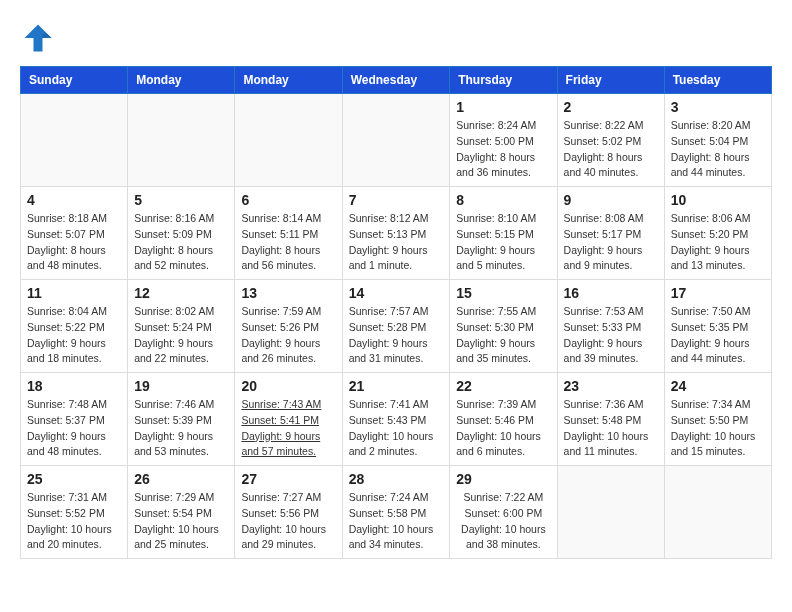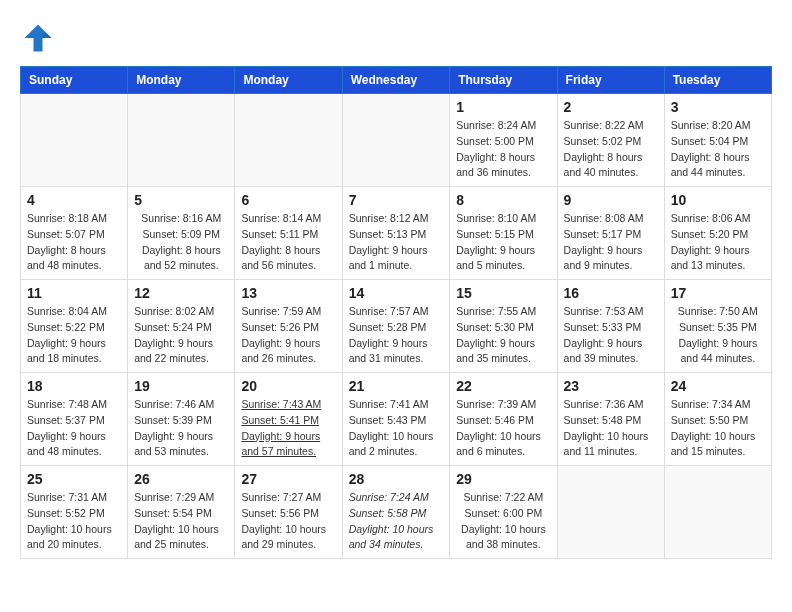--- a/index.html
+++ b/index.html
@@ -148,21 +148,21 @@
       <tr>
         <td>
           <div class="day-num">4</div>
           <div class="day-info" style="white-space: pre-line;">Sunrise: 8:18 AM
 Sunset: 5:07 PM
 Daylight: 8 hours
 and 48 minutes.</div>
         </td>
         <td>
           <div class="day-num">5</div>
-          <div class="day-info" style="white-space: pre-line; text-align: center;">Sunrise: 8:16 AM
+          <div class="day-info" style="white-space: pre-line;">Sunrise: 8:16 AM
 Sunset: 5:09 PM
 Daylight: 8 hours
 and 52 minutes.</div>
         </td>
         <td>
           <div class="day-num">6</div>
           <div class="day-info" style="white-space: pre-line;">Sunrise: 8:14 AM
 Sunset: 5:11 PM
 Daylight: 8 hours
 and 56 minutes.</div>
@@ -234,21 +234,21 @@
         </td>
         <td>
           <div class="day-num">16</div>
           <div class="day-info" style="white-space: pre-line;">Sunrise: 7:53 AM
 Sunset: 5:33 PM
 Daylight: 9 hours
 and 39 minutes.</div>
         </td>
         <td>
           <div class="day-num">17</div>
-          <div class="day-info" style="white-space: pre-line; text-align: center;">Sunrise: 7:50 AM
+          <div class="day-info" style="white-space: pre-line;">Sunrise: 7:50 AM
 Sunset: 5:35 PM
 Daylight: 9 hours
 and 44 minutes.</div>
         </td>
       </tr>
       <tr>
         <td>
           <div class="day-num">18</div>
           <div class="day-info" style="white-space: pre-line;">Sunrise: 7:48 AM
 Sunset: 5:37 PM
@@ -315,21 +315,21 @@
         </td>
         <td>
           <div class="day-num">27</div>
           <div class="day-info" style="white-space: pre-line;">Sunrise: 7:27 AM
 Sunset: 5:56 PM
 Daylight: 10 hours
 and 29 minutes.</div>
         </td>
         <td>
           <div class="day-num">28</div>
-          <div class="day-info" style="white-space: pre-line; font-style: italic;">Sunrise: 7:24 AM
+          <div class="day-info" style="white-space: pre-line;">Sunrise: 7:24 AM
 Sunset: 5:58 PM
 Daylight: 10 hours
 and 34 minutes.</div>
         </td>
         <td>
           <div class="day-num">29</div>
           <div class="day-info" style="white-space: pre-line; text-align: center;">Sunrise: 7:22 AM
 Sunset: 6:00 PM
 Daylight: 10 hours
 and 38 minutes.</div>

